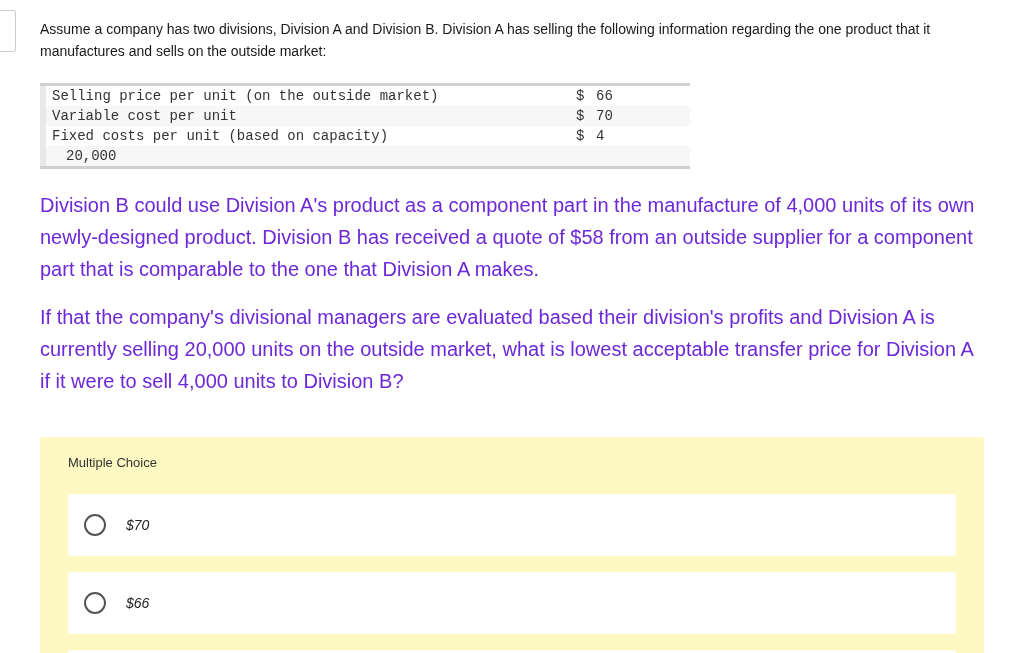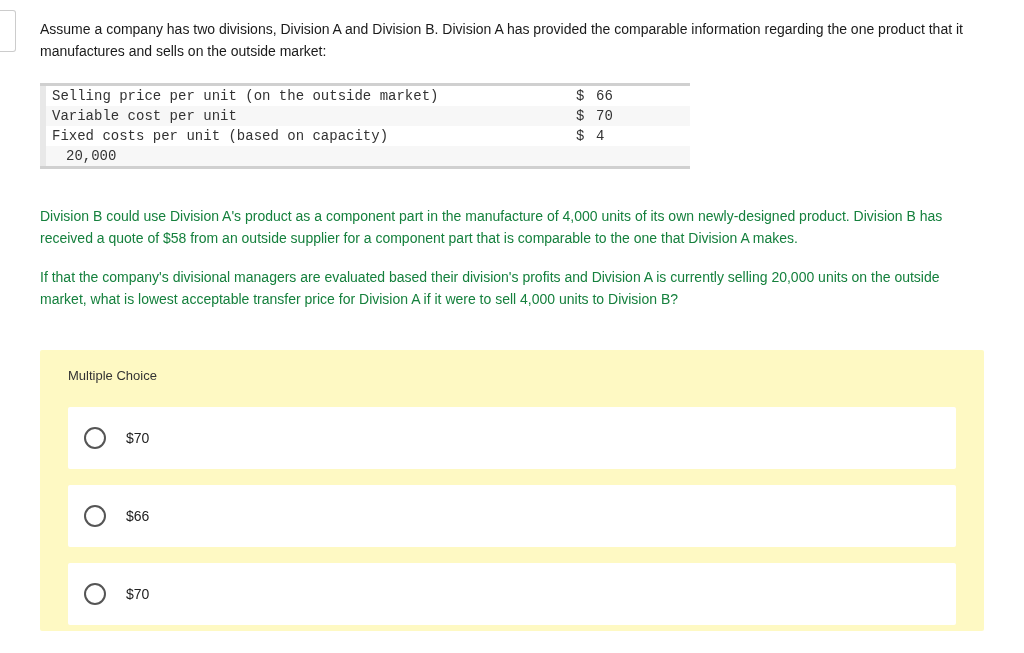--- a/index.html
+++ b/index.html
@@ -21,21 +21,21 @@
     .content {
       padding: 18px 40px 0 40px;
     }
     .intro-text {
       font-size: 14px;
       line-height: 1.6;
       color: #1a1a1a;
       margin-bottom: 20px;
     }
     .data-table-wrapper {
-      margin-bottom: 36px;
+      margin-bottom: 20px;
     }
     .data-table {
       font-family: 'Courier New', Courier, monospace;
       font-size: 14px;
       background: #fcfcfc;
       border-top: 3px solid #d0d0d0;
       border-bottom: 3px solid #d0d0d0;
       width: 650px;
     }
     .data-row {
@@ -56,23 +56,23 @@
     .data-sym {
       flex: 0 0 20px;
       text-align: left;
     }
     .data-val {
       flex: 0 0 70px;
       text-align: left;
       padding-right: 8px;
     }
     .body-paragraph {
-      font-size: 14px;
+      font-size: 20px;
       line-height: 1.6;
-      color: #15803d;
+      color: #6d28d9;
       margin-bottom: 16px;
     }
     .question-container {
       margin-top: 40px;
       background: #fef9c3;
       border-radius: 2px;
       padding-top: 0;
     }
     .mc-label {
       font-size: 13px;
@@ -83,20 +83,21 @@
       padding: 6px 28px 6px 28px;
     }
     .choice {
       background: #ffffff;
       padding: 20px 16px;
       display: flex;
       align-items: center;
       gap: 20px;
       margin-bottom: 0;
       border-radius: 2px;
+      font-style: italic;
     }
     .choice-wrap + .choice-wrap {
       margin-top: 4px;
     }
     .radio-outer {
       width: 22px;
       height: 22px;
       border: 2px solid #555;
       border-radius: 50%;
       flex-shrink: 0;
@@ -127,21 +128,21 @@
       position: relative;
     }
   </style>
 </head>
 <body>
 
 <div class="page rel">
   <div class="left-widget"></div>
 
   <div class="content">
-    <p class="intro-text">Assume a company has two divisions, Division A and Division B. Division A has provided the comparable information regarding the one product that it manufactures and sells on the outside market:</p>
+    <p class="intro-text">Assume a company has two divisions, Division A and Division B. Division A has selling the following information regarding the one product that it manufactures and sells on the outside market:</p>
 
     <div class="data-table-wrapper">
       <div class="data-table">
         <div class="data-row">
           <div class="data-label">Selling price per unit (on the outside market)</div>
           <div class="data-sym">$</div>
           <div class="data-val">66</div>
         </div>
         <div class="data-row">
           <div class="data-label">Variable cost per unit</div>

